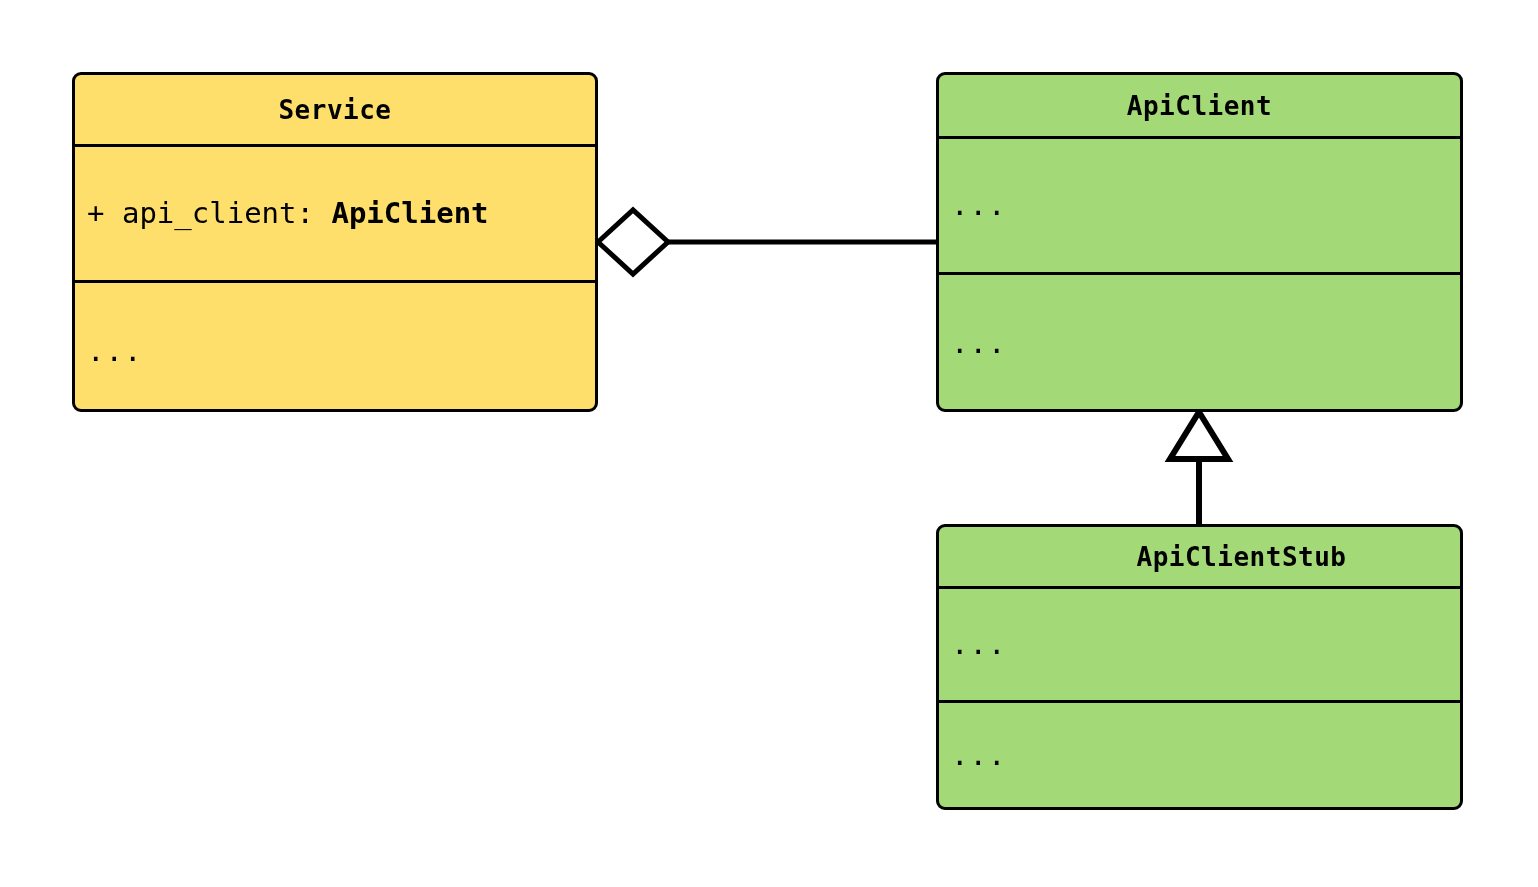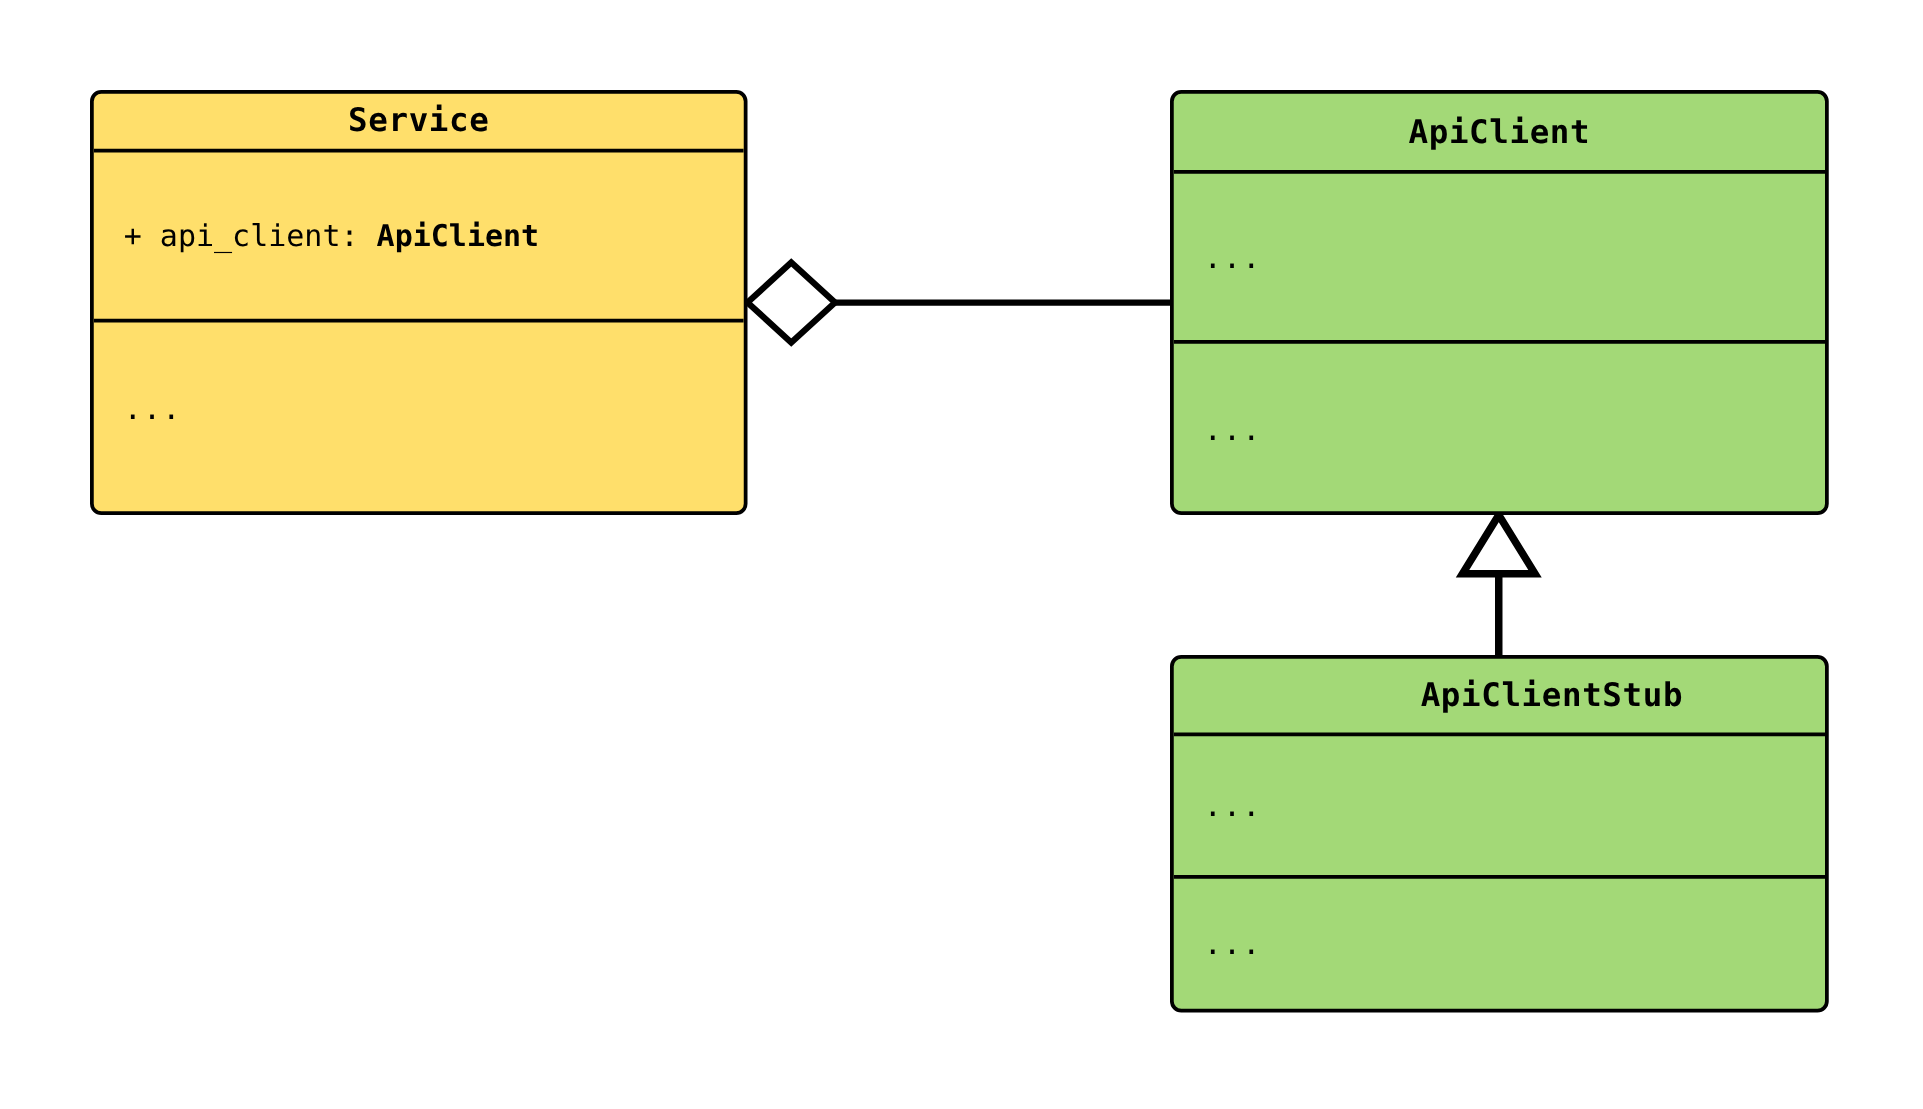--- a/index.html
+++ b/index.html
@@ -52,22 +52,22 @@
     display: flex;
     align-items: center;
     justify-content: center;
   }
   .compartment {
     box-sizing: border-box;
     width: 100%;
     border-top: 3px solid #000000;
     display: flex;
     align-items: center;
-    padding-left: 24px;
-    font-size: 24px;
+    padding-left: 12px;
+    font-size: 29px;
     line-height: 1;
     color: #000000;
   }
   .compartment .member {
     white-space: pre;
   }
   .compartment .member b {
     font-weight: bold;
   }
   .ellipsis {
@@ -87,21 +87,21 @@
       <polygon points="598,242 633,210 668,242 633,274" fill="#ffffff" stroke="#000000" stroke-width="5" stroke-linejoin="miter"></polygon>
     </g>
 
     <g>
       <line x1="1199" y1="524" x2="1199" y2="458" stroke="#000000" stroke-width="6"></line>
       <polygon points="1199,412 1228,459 1170,459" fill="#ffffff" stroke="#000000" stroke-width="6" stroke-linejoin="miter"></polygon>
     </g>
   </svg>
 
   <div class="uml-class yellow" style="left:72px; top:72px; width:526px; height:340px;">
-    <div class="class-title" style="height:44px;text-align:right;">Service</div>
+    <div class="class-title" style="height:69px;text-align:right;">Service</div>
     <div class="compartment" style="height:136px;">
       <span class="member"><span>+ api_client: </span><b>ApiClient</b></span>
     </div>
     <div class="compartment" style="height:140px;">
       <span class="ellipsis">...</span>
     </div>
   </div>
 
   <div class="uml-class green" style="left:936px; top:72px; width:527px; height:340px;">
     <div class="class-title" style="height:61px;">ApiClient</div>

